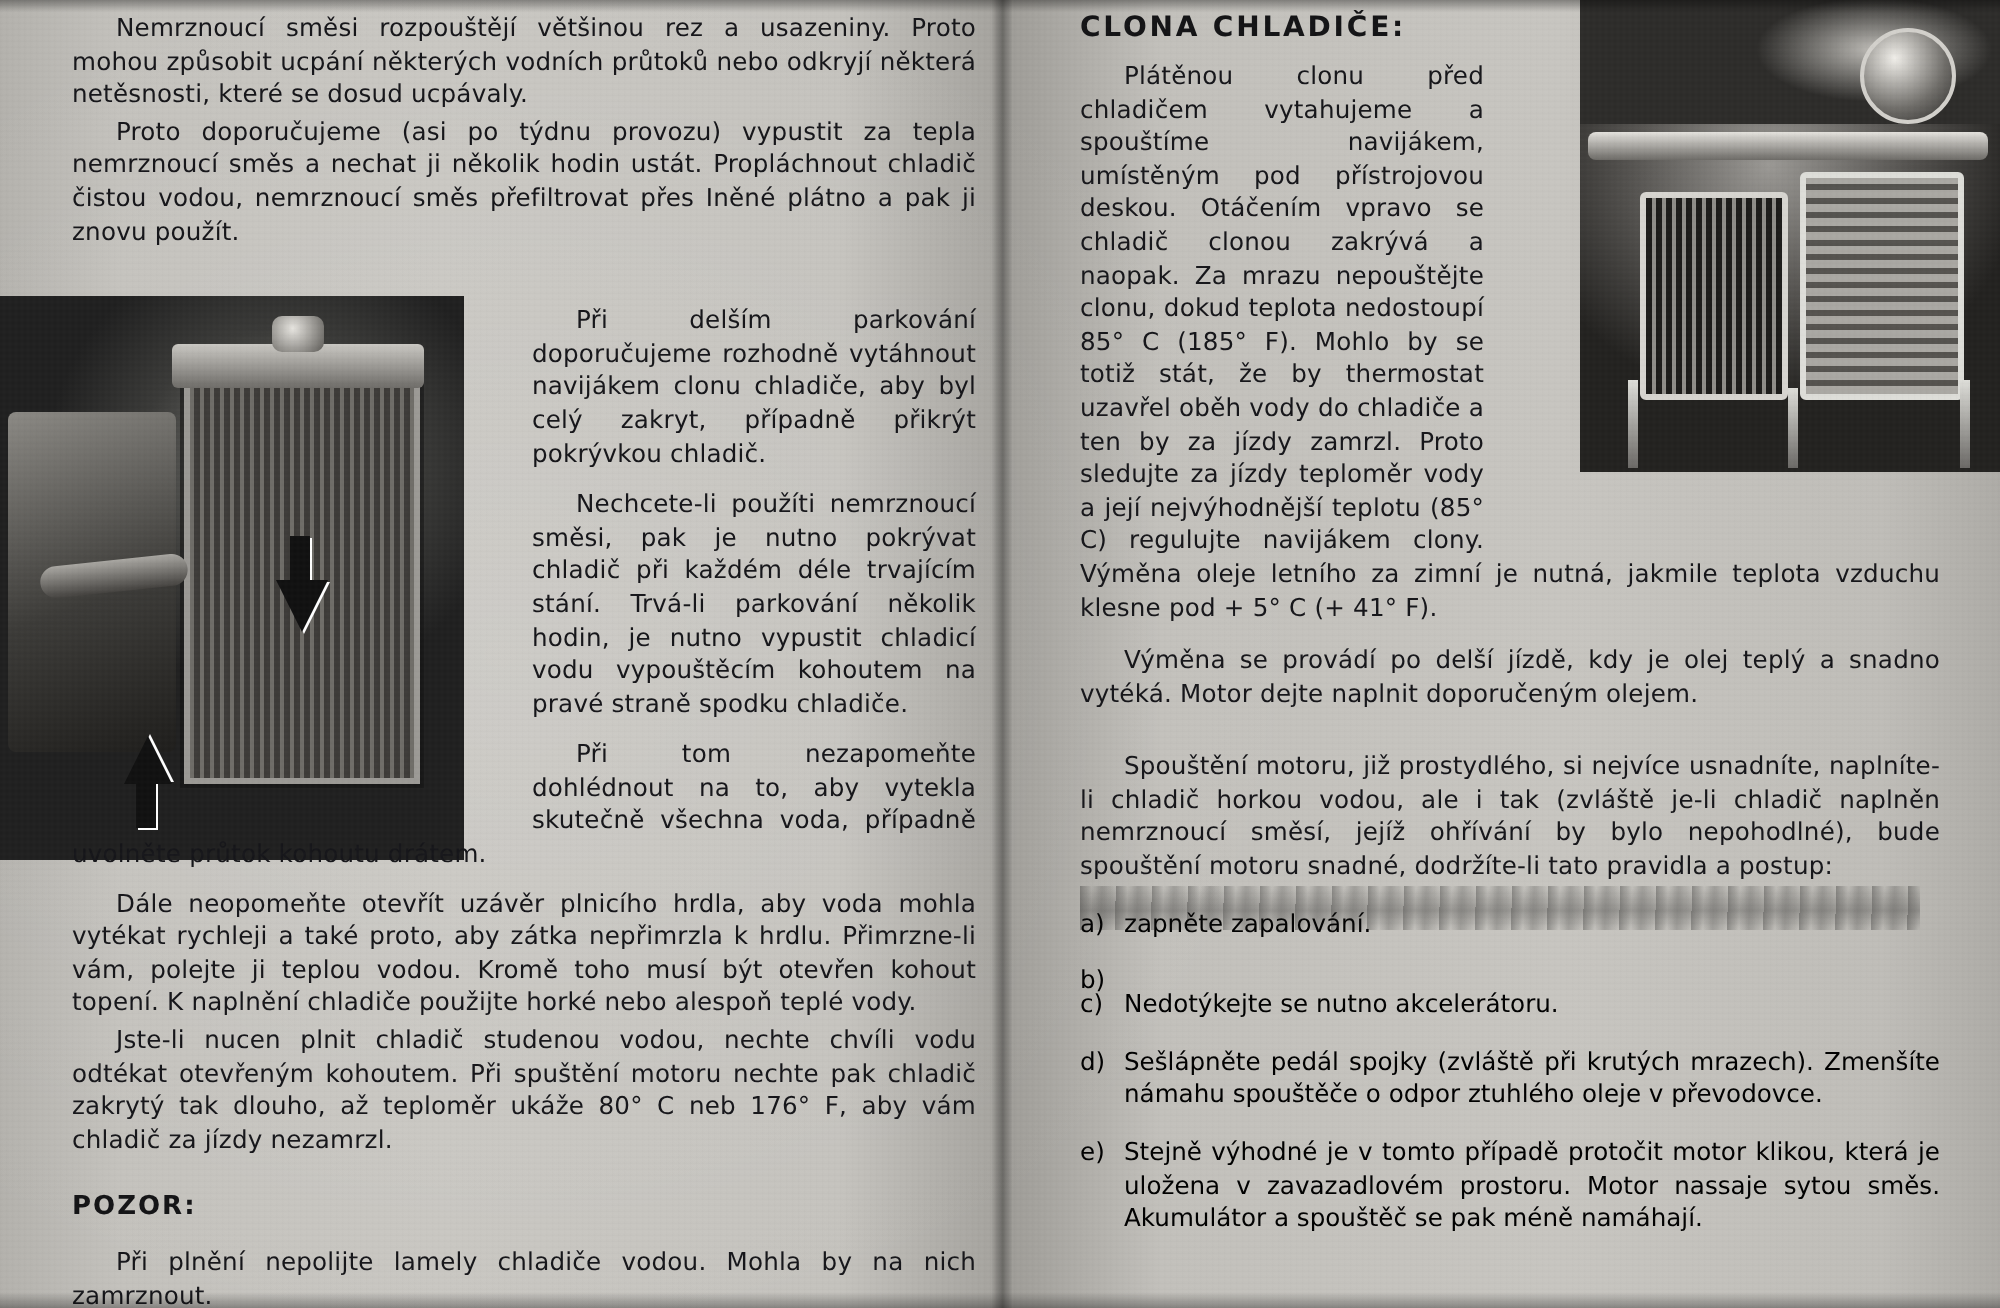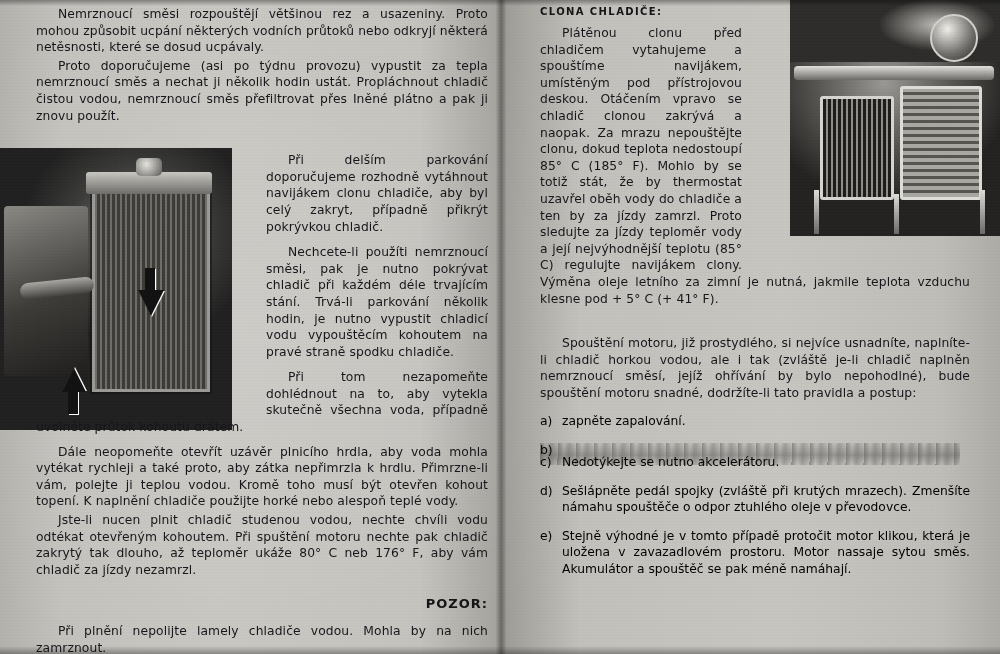--- a/index.html
+++ b/index.html
@@ -72,35 +72,34 @@
     font-family: "DejaVu Sans", sans-serif;
     font-size: 12.3px;
     line-height: 16.6px;
     color: #16161a;
     text-align: justify;
     text-indent: 22px;
     letter-spacing: 0.1px;
   }
   .heading {
     margin: 0 0 8px 0;
-    font-size: 10px;
+    font-size: 14px;
     font-weight: bold;
     letter-spacing: 1.4px;
     color: #141416;
     text-indent: 0;
     font-family: "DejaVu Sans", sans-serif;
   }
   .heading-small {
     margin: 0 0 4px 0;
     font-size: 13px;
     font-weight: bold;
     letter-spacing: 1px;
     color: #141416;
     text-indent: 0;
-    text-align: right;
   }
   .list-item {
     margin: 0 0 3px 0;
     text-indent: 0;
     padding-left: 22px;
     position: relative;
     font-size: 12.3px;
     line-height: 16.6px;
     text-align: justify;
   }
@@ -320,20 +319,21 @@
     <div style="height:8px;"></div>
     <p>Při plnění nepolijte lamely chladiče vodou. Mohla by na nich zamrznout.</p>
   </div>
 
   <div class="col-right">
     <div class="heading">CLONA CHLADIČE:</div>
 
     <div class="photo-wrap-right"></div>
     <p>Plátěnou clonu před chladičem vytahujeme a spouštíme navijákem, umístěným pod přístrojovou deskou. Otáčením vpravo se chladič clonou zakrývá a naopak. Za mrazu nepouštějte clonu, dokud teplota nedostoupí 85° C (185° F). Mohlo by se totiž stát, že by thermostat uzavřel oběh vody do chladiče a ten by za jízdy zamrzl. Proto sledujte za jízdy teploměr vody a její nejvýhodnější teplotu (85° C) regulujte navijákem clony. Výměna oleje letního za zimní je nutná, jakmile teplota vzduchu klesne pod + 5° C (+ 41° F).</p>
     <div style="clear:both;height:8px;"></div>
+    <p>Výměna se provádí po delší jízdě, kdy je olej teplý a snadno vytéká. Motor dejte naplnit doporučeným olejem.</p>
     <div style="height:9px;"></div>
     <div style="height:9px;"></div>
     <p>Spouštění motoru, již prostydlého, si nejvíce usnadníte, naplníte-li chladič horkou vodou, ale i tak (zvláště je-li chladič naplněn nemrznoucí směsí, jejíž ohřívání by bylo nepohodlné), bude spouštění motoru snadné, dodržíte-li tato pravidla a postup:</p>
     <div style="height:10px;"></div>
 
     <div class="list-item">
       <span class="marker">a)</span>
       <span>zapněte zapalování.</span>
     </div>
     <div style="height:9px;"></div>

